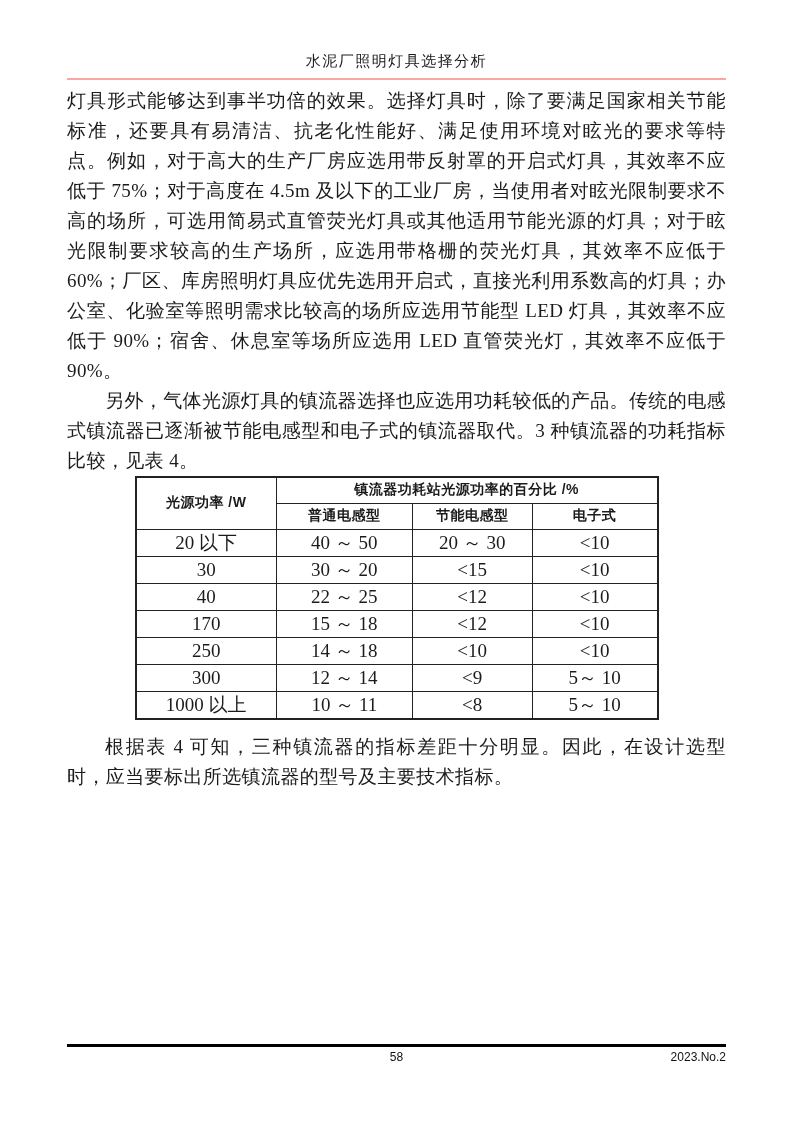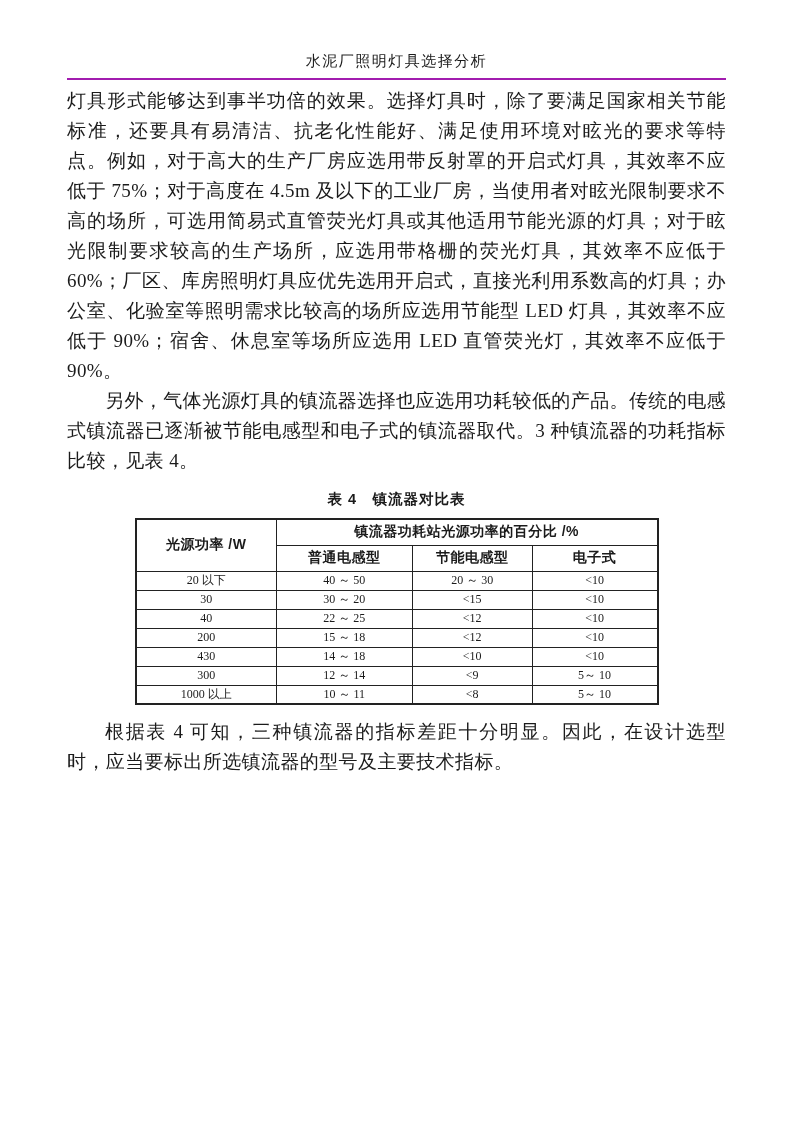--- a/index.html
+++ b/index.html
@@ -12,21 +12,21 @@
     font-family:"Liberation Serif","DejaVu Serif",serif;
     color:#1b1b1b;
     overflow:hidden;
   }
   .inner { padding:52px 67px 0 67px; }
   .running-header {
     text-align:center;
     font-size:15px;
     letter-spacing:1.5px;
     padding-bottom:7px;
-    border-bottom:2px solid #a21caf;
+    border-bottom:2px solid #fca5a5;
   }
   .content { padding-top:6px; }
   .para {
     font-size:19px;
     line-height:30px;
     text-align:justify;
     text-justify:inter-ideograph;
     letter-spacing:0.4px;
   }
   .para.indent { text-indent:2em; }
@@ -51,21 +51,21 @@
     vertical-align:middle;
   }
   table.cmp-table th {
     font-family:"Liberation Sans","DejaVu Sans",sans-serif;
     font-weight:bold;
     font-size:14px;
     height:26px;
     letter-spacing:0.5px;
   }
   table.cmp-table td {
-    font-size:12px;
+    font-size:19px;
     height:19px;
     font-family:"Liberation Serif","DejaVu Serif",serif;
   }
   col.c1 { width:27%; }
   col.c2 { width:26%; }
   col.c3 { width:23%; }
   col.c4 { width:24%; }
   .after-table { margin-top:12px; }
   .footer {
     position:absolute;
@@ -90,21 +90,20 @@
   <div class="inner">
 
     <div class="running-header">
       <span>水泥厂照明灯具选择分析</span>
     </div>
 
     <div class="content">
       <p class="para">灯具形式能够达到事半功倍的效果。选择灯具时，除了要满足国家相关节能标准，还要具有易清洁、抗老化性能好、满足使用环境对眩光的要求等特点。例如，对于高大的生产厂房应选用带反射罩的开启式灯具，其效率不应低于 75%；对于高度在 4.5m 及以下的工业厂房，当使用者对眩光限制要求不高的场所，可选用简易式直管荧光灯具或其他适用节能光源的灯具；对于眩光限制要求较高的生产场所，应选用带格栅的荧光灯具，其效率不应低于 60%；厂区、库房照明灯具应优先选用开启式，直接光利用系数高的灯具；办公室、化验室等照明需求比较高的场所应选用节能型 LED 灯具，其效率不应低于 90%；宿舍、休息室等场所应选用 LED 直管荧光灯，其效率不应低于 90%。</p>
       <p class="para indent">另外，气体光源灯具的镇流器选择也应选用功耗较低的产品。传统的电感式镇流器已逐渐被节能电感型和电子式的镇流器取代。3 种镇流器的功耗指标比较，见表 4。</p>
 
-      <div class="table-caption">表 4　镇流器对比表</div>
 
       <table class="cmp-table">
         <colgroup>
           <col class="c1">
             <col class="c2">
             <col class="c3">
             <col class="c4">
         </colgroup>
         <thead>
           <tr>
@@ -130,27 +129,27 @@
             <td>&lt;15</td>
             <td>&lt;10</td>
           </tr>
           <tr>
             <td>40</td>
             <td>22 ～ 25</td>
             <td>&lt;12</td>
             <td>&lt;10</td>
           </tr>
           <tr>
-            <td>200</td>
+            <td>170</td>
             <td>15 ～ 18</td>
             <td>&lt;12</td>
             <td>&lt;10</td>
           </tr>
           <tr>
-            <td>430</td>
+            <td>250</td>
             <td>14 ～ 18</td>
             <td>&lt;10</td>
             <td>&lt;10</td>
           </tr>
           <tr>
             <td>300</td>
             <td>12 ～ 14</td>
             <td>&lt;9</td>
             <td>5～ 10</td>
           </tr>
@@ -160,13 +159,20 @@
             <td>&lt;8</td>
             <td>5～ 10</td>
           </tr>
         </tbody>
       </table>
 
       <p class="para indent after-table">根据表 4 可知，三种镇流器的指标差距十分明显。因此，在设计选型时，应当要标出所选镇流器的型号及主要技术指标。</p>
     </div>
   </div>
 
+  <div class="footer">
+    <div class="footer-rule"></div>
+    <div class="footer-meta">
+      <span class="page-number">58</span>
+      <span class="issue">2023.No.2</span>
+    </div>
+  </div>
 </div>
 
 </body></html>

